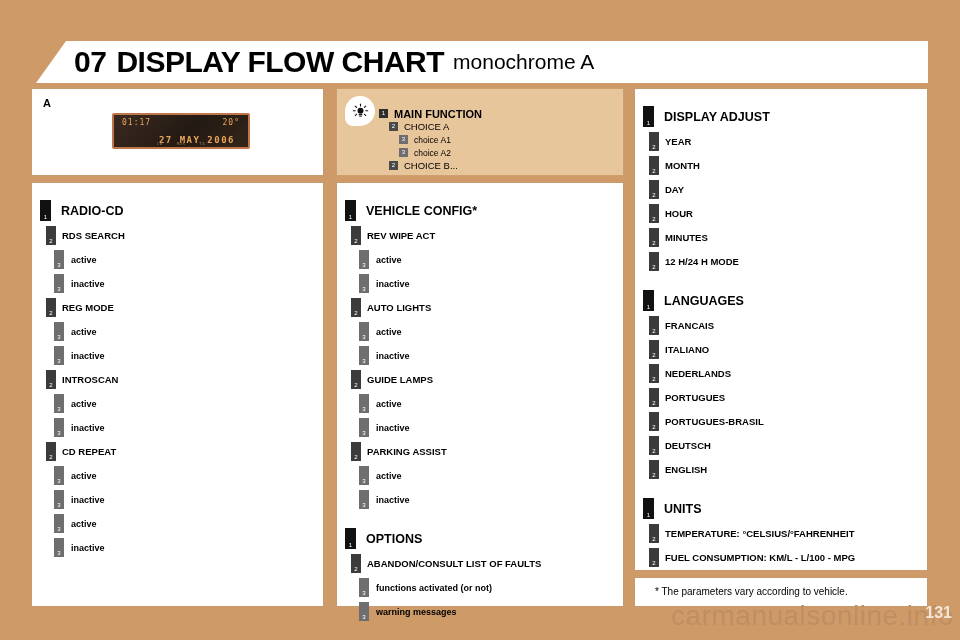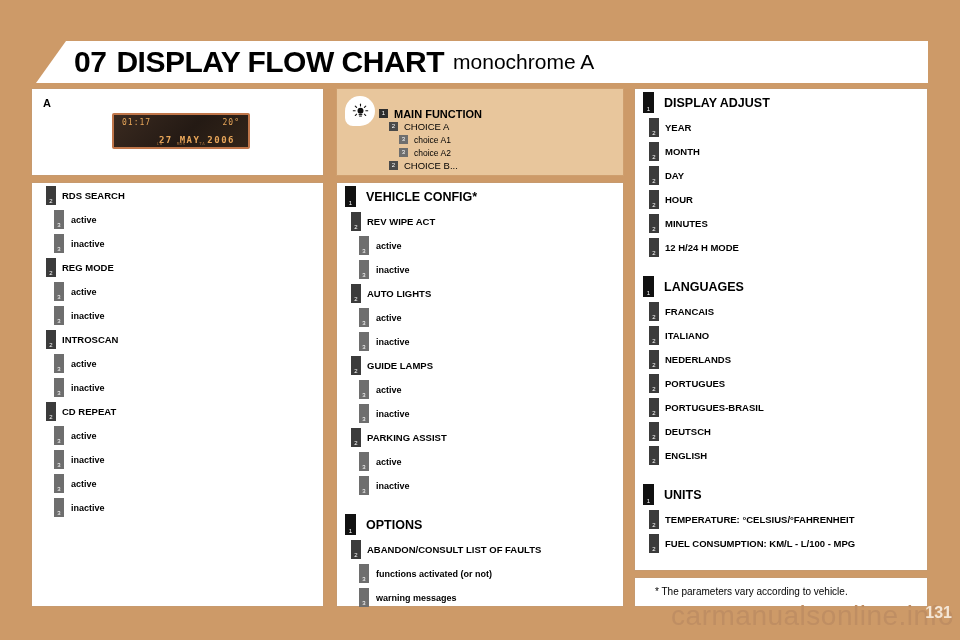--- a/index.html
+++ b/index.html
@@ -197,21 +197,21 @@
 
   .legend-row .rowlabel { margin-left: 6px; }
   .legend-row.g1 .rowlabel { font-size: 11px; font-weight: bold; }
   .legend-row.g2 { margin-left: 10px; }
   .legend-row.g2 .rowlabel { font-size: 9.5px; font-weight: normal; }
   .legend-row.g3 { margin-left: 20px; }
   .legend-row.g3 .rowlabel { font-size: 8.5px; font-weight: normal; }
 
   .group-gap { height: 14px; }
 
-  .tree-inner { padding-top: 3px; }
+  .tree-inner { padding-top: 17px; }
 
   
   .footnote-text {
     font-size: 10px;
     color: #000;
     padding: 8px 0 0 20px;
   }
 
   
   .watermark {
@@ -299,20 +299,24 @@
       </div>
       <div class="legend-row g2">
         <span class="badge-sm l2">2</span>
         <span class="rowlabel">CHOICE B...</span>
       </div>
     </div>
 </div>
 
 <div class="panel" id="panel-radio-cd">
   <div class="tree-inner" id="tree-radio-cd">
+      <div class="row lvl1">
+        <span class="badge lvl1">1</span>
+        <span class="rowlabel">RADIO-CD</span>
+      </div>
       <div class="row lvl2">
         <span class="badge lvl2">2</span>
         <span class="rowlabel">RDS SEARCH</span>
       </div>
       <div class="row lvl3">
         <span class="badge lvl3">3</span>
         <span class="rowlabel">active</span>
       </div>
       <div class="row lvl3">
         <span class="badge lvl3">3</span>

